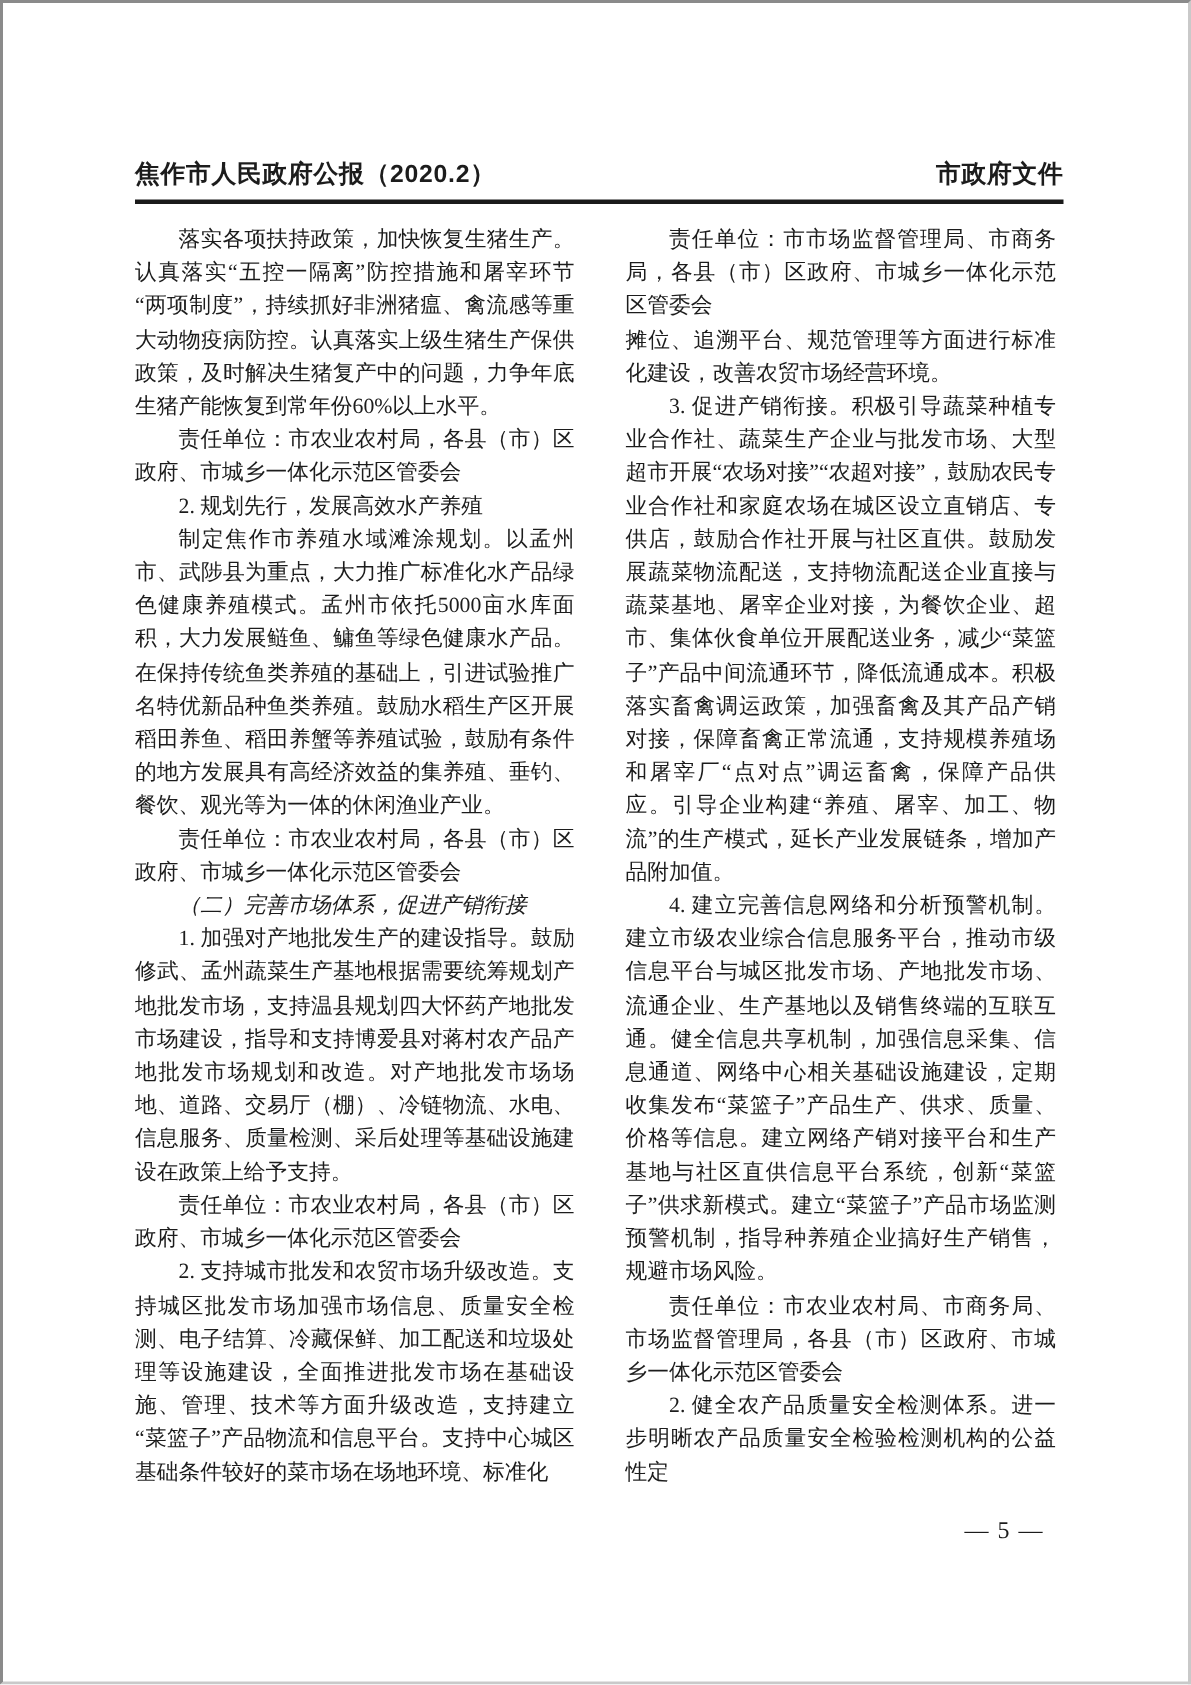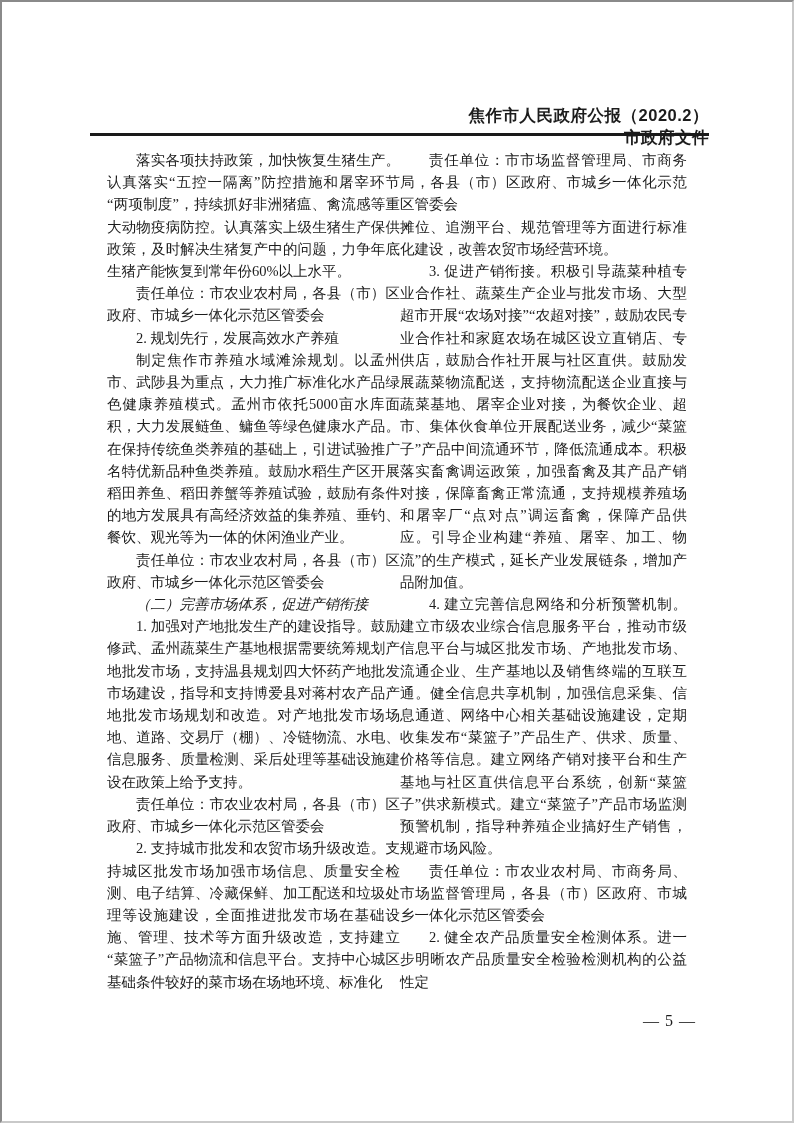--- a/index.html
+++ b/index.html
@@ -19,44 +19,43 @@
     border-bottom: 2px solid var(--border_light, #c9c9c9);
     overflow: hidden;
     color: var(--text, #1c1c1c);
   }
   .page-header {
     position: absolute;
     left: 88px;
     top: 103px;
     width: 619px;
     display: flex;
-    justify-content: flex-start;
+    justify-content: space-between;
     align-items: flex-end;
     font-family: "Liberation Sans", sans-serif;
     font-weight: bold;
     font-size: 16.5px;
     letter-spacing: 0.5px;
     white-space: nowrap;
-    flex-direction: column;
   }
   .header-rule {
     position: absolute;
     left: 88px;
     top: 131px;
     width: 619px;
     height: 3px;
     background: var(--rule, #1a1a1a);
   }
   .columns {
     position: absolute;
     left: 88px;
     top: 147px;
     width: 614px;
     display: flex;
-    justify-content: center;
+    justify-content: space-between;
     font-family: "Liberation Serif", "DejaVu Serif", serif;
     font-size: 14.5px;
     line-height: 22.2px;
   }
   .col { text-align: justify; }
   .col-left  { width: 293px; }
   .col-right { width: 287px; }
   .para {
     margin: 0;
     text-indent: 2em;

